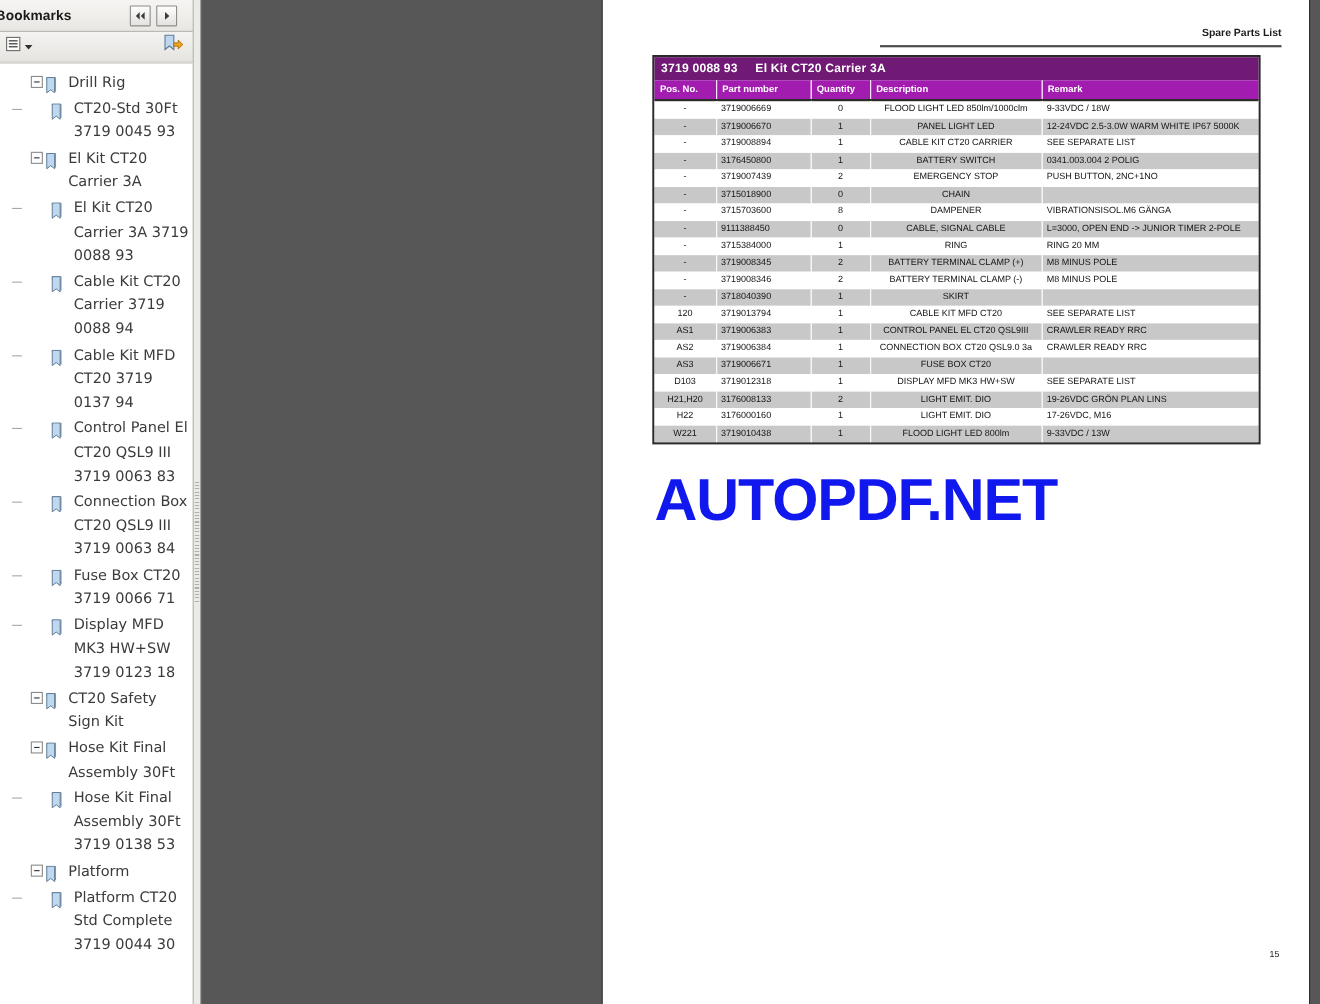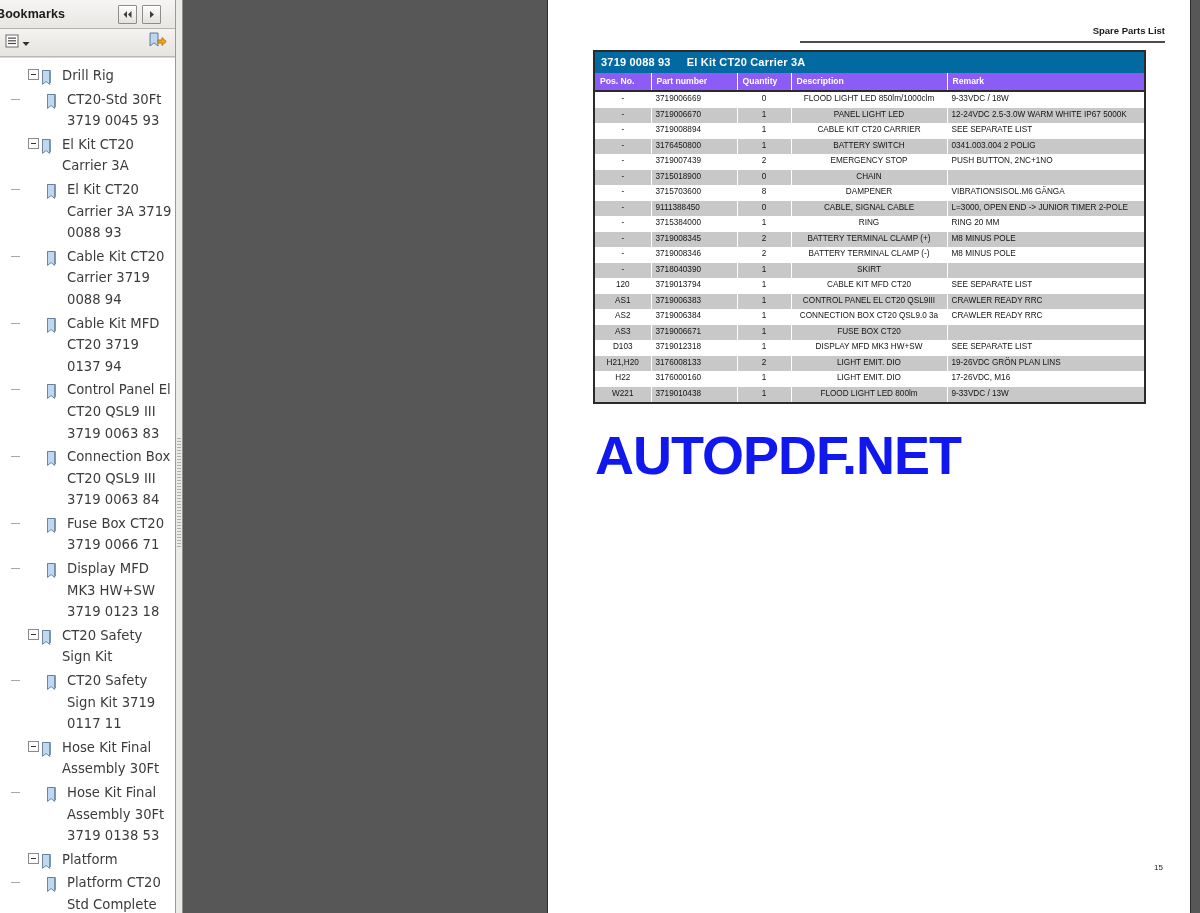--- a/index.html
+++ b/index.html
@@ -195,33 +195,33 @@
   }
   table.parts td, table.parts th {
     border-right: 1px solid #ffffff;
     padding: 2px 4px 3px 4px;
     font-size: 8.2px;
     line-height: 10.5px;
     vertical-align: top;
     color: #141414;
   }
   tr.title-row td {
-    background: #0369a1;
+    background: #701a75;
     color: #ffffff;
     font-weight: bold;
     font-size: 11px;
     line-height: 14px;
     padding: 3px 0 4px 6px;
     border-right: none;
     letter-spacing: 0.2px;
   }
   tr.title-row .t-num { display:inline-block; }
   tr.title-row .t-desc { display:inline-block; margin-left: 16px; }
   tr.col-head th {
-    background: #8b5cf6;
+    background: #a21caf;
     color: #ffffff;
     font-weight: bold;
     font-size: 8.6px;
     line-height: 12px;
     text-align: left;
     padding: 2px 4px 3px 5px;
     border-right: 1px solid #ffffff;
     border-bottom: 2px solid #2b2b2b;
   }
   tr.col-head th:last-child { border-right: none; }
@@ -419,31 +419,20 @@
         <div class="bm-node depth0">
           <div class="bm-row">
             <span class="bm-toggle expanded"></span>
             <span style="flex: 0 0 auto; margin-right: 4px; margin-top: 4px; line-height: 0;"><svg class="bm-icon" viewBox="0 0 13 15">
   <path d="M1.5 0.5 h8 v12.6 l-0.9 -0.9 v-10 h-7.1 Z" fill="#d7e6f5" stroke="#6d8ca8" stroke-width="0.8"></path>
   <path d="M1.5 0.5 h7.2 v13.9 l-3.6 -2.8 l-3.6 2.8 Z" fill="#bfd8ef" stroke="#5e7b96" stroke-width="0.9"></path>
 </svg></span>
             <span class="bm-label">CT20 Safety Sign Kit</span>
           </div>
         </div>
-        <div class="bm-node depth1">
-          <div class="bm-row">
-            <span class="bm-spacer" style="width: 0px;"></span>
-            <span class="bm-elbow" style="top: 11px;"></span>
-            <span style="flex: 0 0 auto; margin-right: 4px; margin-top: 4px; line-height: 0;"><svg class="bm-icon" viewBox="0 0 13 15">
-  <path d="M1.5 0.5 h8 v12.6 l-0.9 -0.9 v-10 h-7.1 Z" fill="#d7e6f5" stroke="#6d8ca8" stroke-width="0.8"></path>
-  <path d="M1.5 0.5 h7.2 v13.9 l-3.6 -2.8 l-3.6 2.8 Z" fill="#bfd8ef" stroke="#5e7b96" stroke-width="0.9"></path>
-</svg></span>
-            <span class="bm-label">CT20 Safety Sign Kit 3719 0117 11</span>
-          </div>
-        </div>
         <div class="bm-node depth0">
           <div class="bm-row">
             <span class="bm-toggle expanded"></span>
             <span style="flex: 0 0 auto; margin-right: 4px; margin-top: 4px; line-height: 0;"><svg class="bm-icon" viewBox="0 0 13 15">
   <path d="M1.5 0.5 h8 v12.6 l-0.9 -0.9 v-10 h-7.1 Z" fill="#d7e6f5" stroke="#6d8ca8" stroke-width="0.8"></path>
   <path d="M1.5 0.5 h7.2 v13.9 l-3.6 -2.8 l-3.6 2.8 Z" fill="#bfd8ef" stroke="#5e7b96" stroke-width="0.9"></path>
 </svg></span>
             <span class="bm-label">Hose Kit Final Assembly 30Ft</span>
           </div>
         </div>

